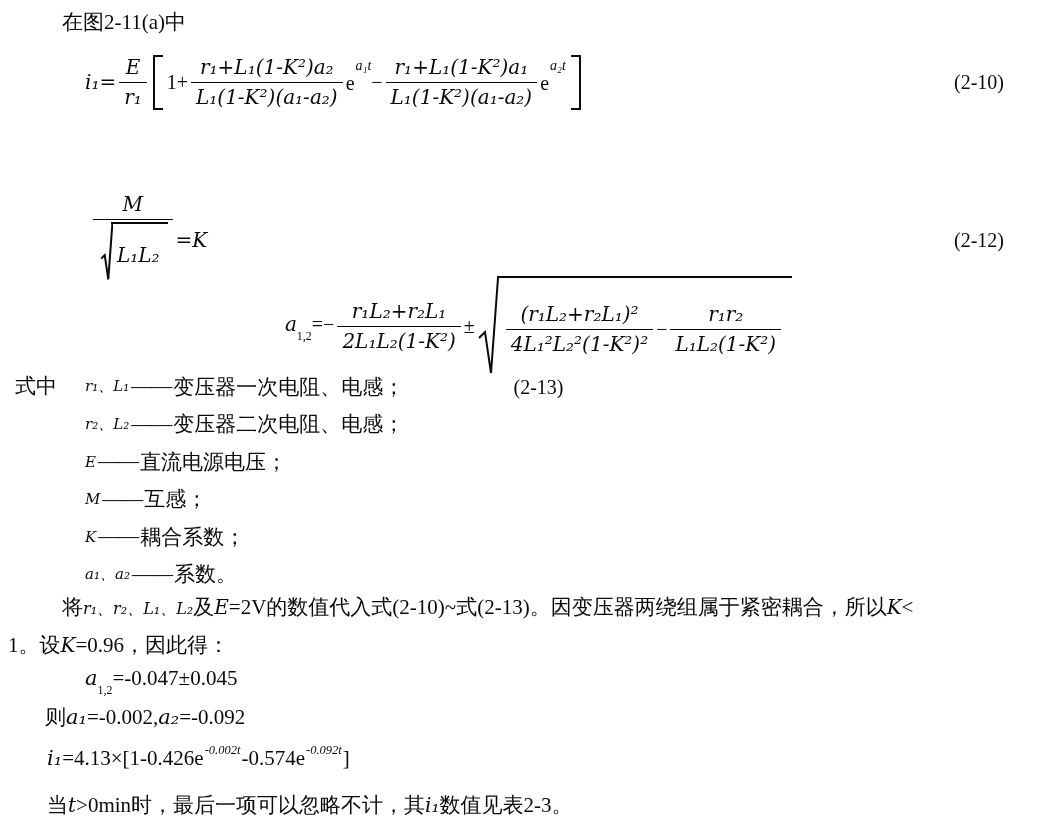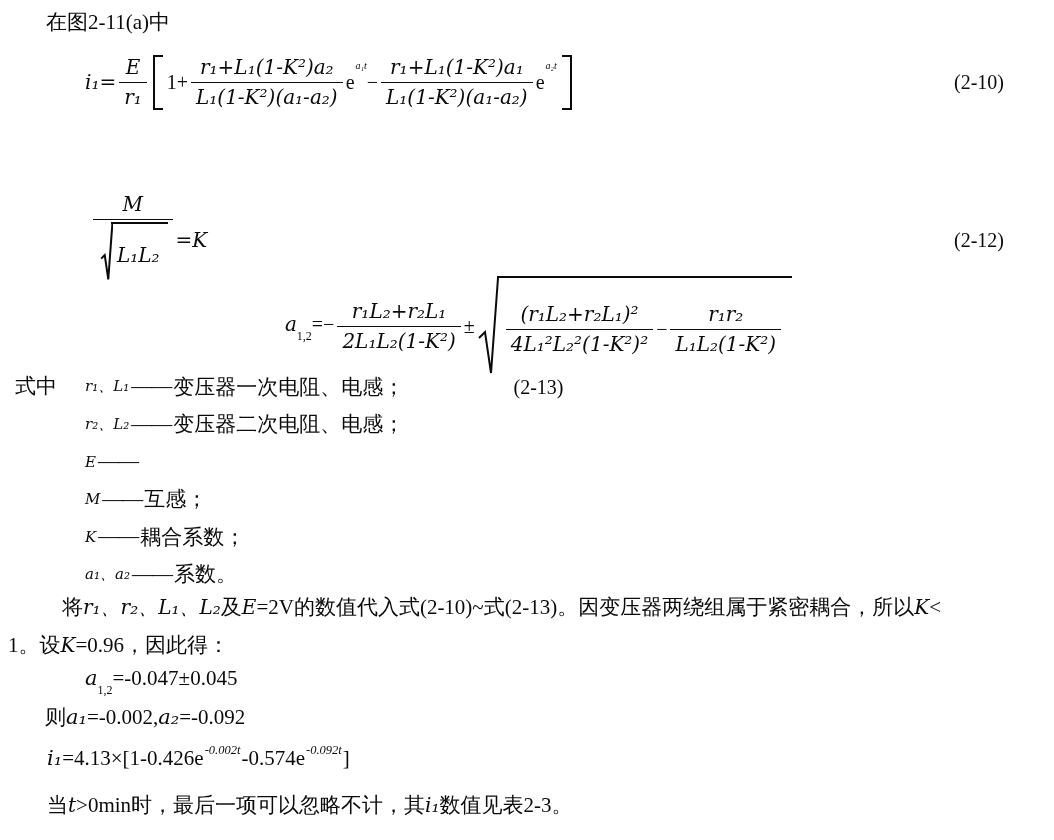--- a/index.html
+++ b/index.html
@@ -20,21 +20,21 @@
   .frac .num{padding:0 5px 2px;line-height:1.25;}
   .frac .den{border-top:1.6px solid #0a0a0a;padding:2px 5px 0;line-height:1.25;}
 
   
   .sqbr{align-self:stretch;width:8px;border:2px solid #0a0a0a;}
   .sqbr.l{border-right:none;margin:0 4px 0 3px;}
   .sqbr.r{border-left:none;margin:0 2px 0 5px;}
 
   
   .grp{display:inline-block;white-space:nowrap;}
-  .grp sup{font-size:10px;position:relative;top:-12px;margin-left:1px;font-style:italic;}
+  .grp sup{font-size:14px;position:relative;top:-12px;margin-left:1px;font-style:italic;}
   .grp sub{font-size:12px;position:relative;top:4px;font-style:normal;}
 
   
   .sqrt{display:inline-flex;align-items:stretch;margin-left:2px;}
   .radsvg{align-self:stretch;}
   .radicand{display:inline-flex;align-items:center;border-top:2px solid #0a0a0a;
             padding:4px 8px 0 6px;margin-left:-2px;}
 
   
   .defs{position:absolute;top:368px;left:85px;}
@@ -43,21 +43,21 @@
   .defrow .dash{margin:0 2px;letter-spacing:-1px;}
 
   .rsup{font-size:12.5px;position:relative;top:-11px;font-style:italic;margin:0 1px;}
   .res{font-size:21px;}
 </style>
 </head>
 <body>
 
 <div class="page">
 
-  <div class="abs cjk" style="top:8px;left:46px;">在图2-11(a)中</div>
+  <div class="abs cjk" style="top:8px;left:62px;">在图2-11(a)中</div>
 
   <div class="eqrow" style="top:34px;height:96px;left:85px;">
     <span class="eq">
       <span class="mi">i₁=</span>
       <span class="frac">
         <span class="num mi">E</span>
         <span class="den mi">r₁</span>
       </span>
       <span class="sqbr l"></span>
       <span class="mn">1+</span>
@@ -132,40 +132,41 @@
         <span class="cjk">变压器一次电阻、电感；</span>
     </div>
     <div class="defrow">
       <span class="mi term">r₂、L₂</span>
         <span class="dash">——</span>
         <span class="cjk">变压器二次电阻、电感；</span>
     </div>
     <div class="defrow">
       <span class="mi term">E</span>
         <span class="dash">——</span>
+        <span class="cjk">直流电源电压；</span>
     </div>
     <div class="defrow">
       <span class="mi term">M</span>
         <span class="dash">——</span>
         <span class="cjk">互感；</span>
     </div>
     <div class="defrow">
       <span class="mi term">K</span>
         <span class="dash">——</span>
         <span class="cjk">耦合系数；</span>
     </div>
     <div class="defrow">
       <span class="mi term">a₁、a₂</span>
         <span class="dash">——</span>
         <span class="cjk">系数。</span>
     </div>
   </div>
 
   <div class="abs cjk" style="top:593px;left:62px;">
-    <span>将</span><span class="mi" style="font-size:20px">r₁、r₂、L₁、L₂</span><span>及</span><span class="mi" style="font-size:20px">E</span><span>=2V的数值代入式(2-10)~式(2-13)。因变压器两绕组属于紧密耦合，所以</span><span class="mi" style="font-size:20px">K</span><span>&lt;</span>
+    <span>将</span><span class="mi" style="font-size:16px">r₁、r₂、L₁、L₂</span><span>及</span><span class="mi" style="font-size:20px">E</span><span>=2V的数值代入式(2-10)~式(2-13)。因变压器两绕组属于紧密耦合，所以</span><span class="mi" style="font-size:20px">K</span><span>&lt;</span>
   </div>
 
   <div class="abs cjk" style="top:631px;left:8px;">
     <span>1。设</span><span class="mi" style="font-size:20px">K</span><span>=0.96，因此得：</span>
   </div>
 
   <div class="abs res" style="top:666px;left:85px;">
     <span class="grp"><span class="mi">a</span><sub>1,2</sub></span><span class="mn">=-0.047±0.045</span>
   </div>
 

